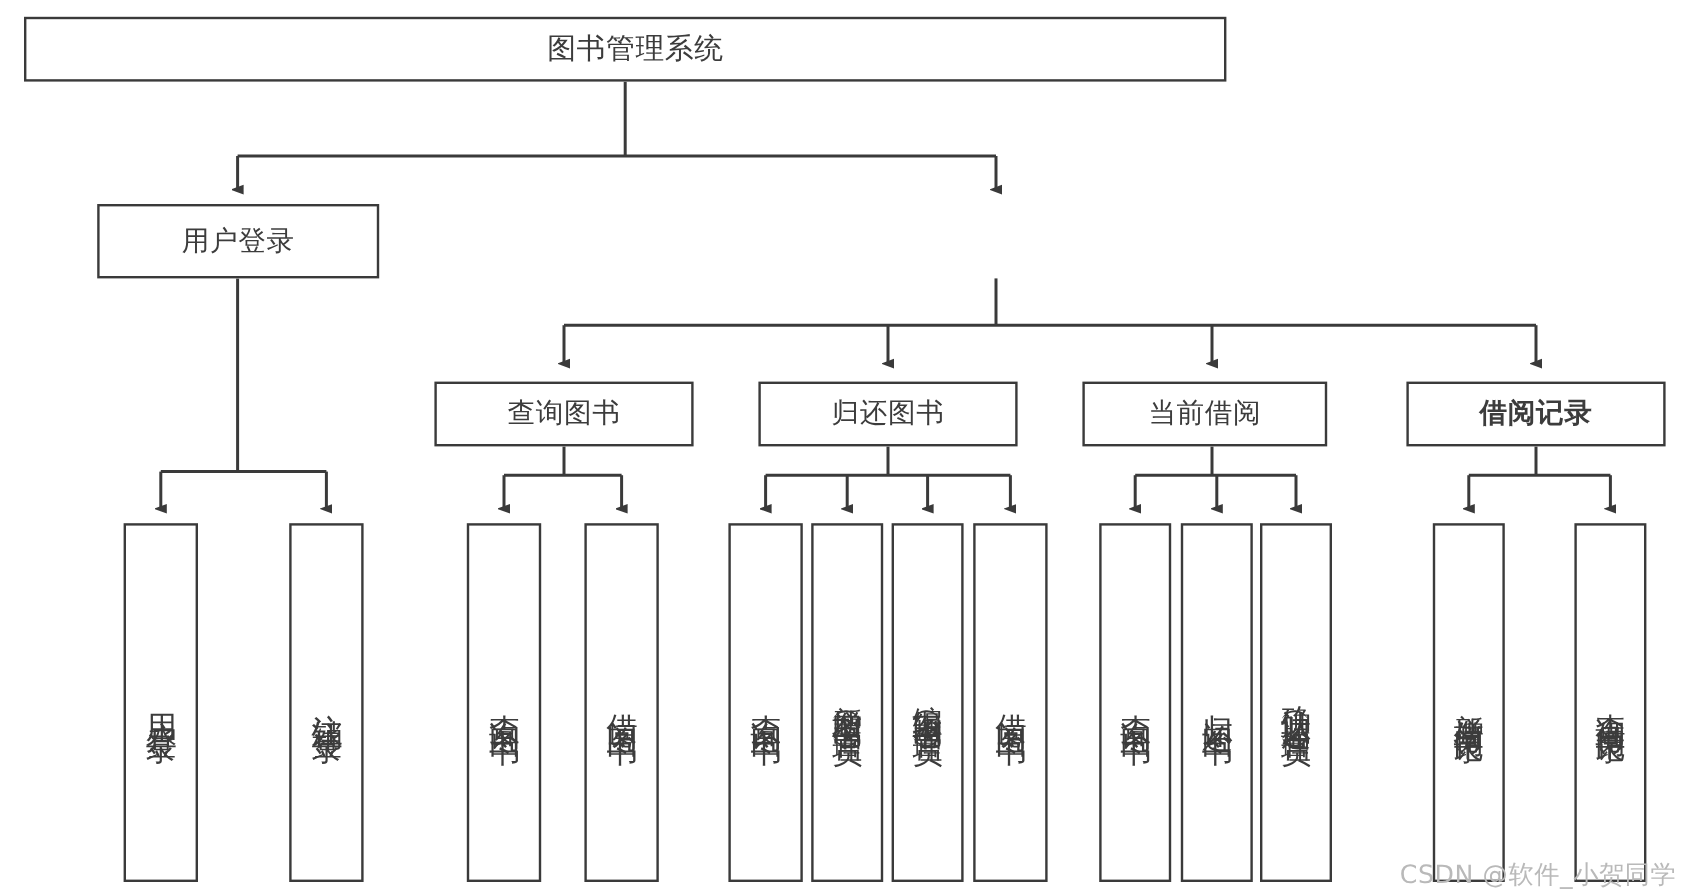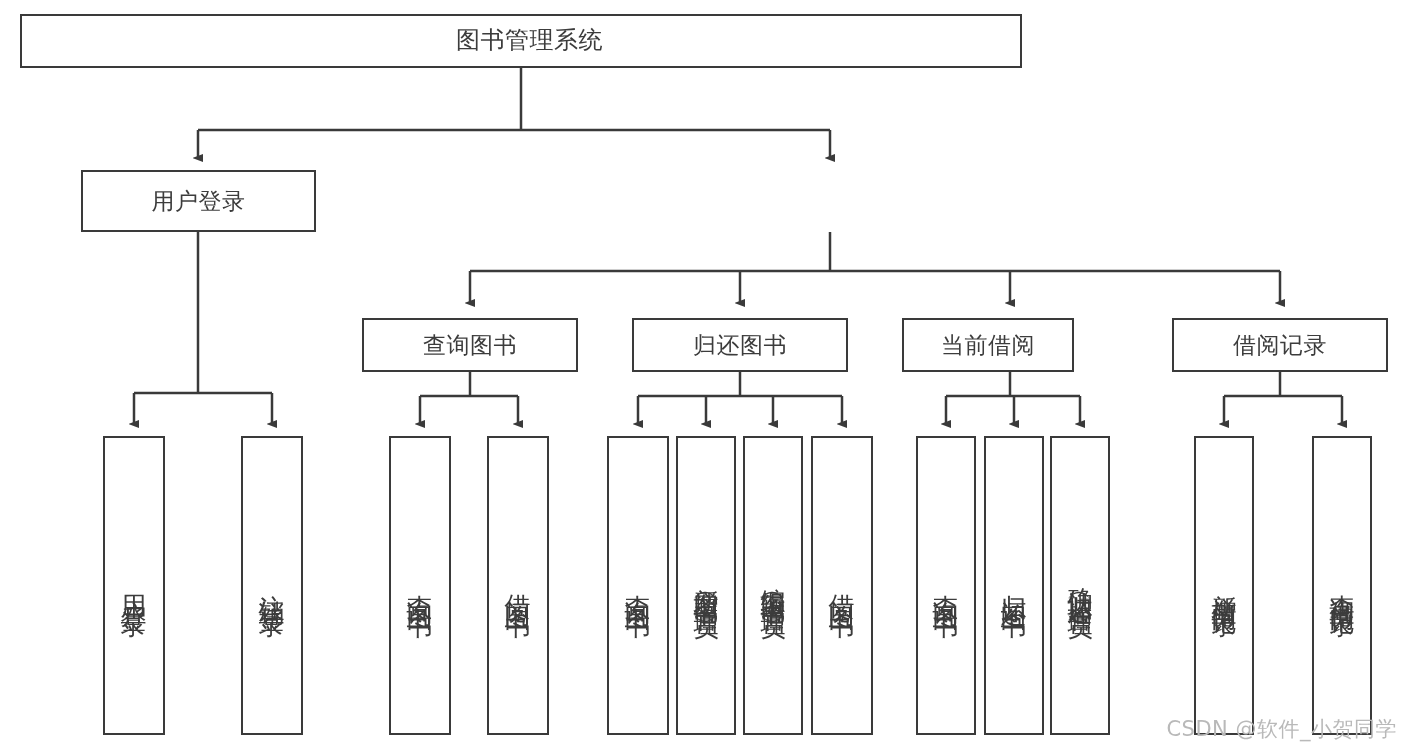--- a/index.html
+++ b/index.html
@@ -123,24 +123,24 @@
   <div class="node h" style="left:81px;top:170px;width:235px;height:62px;">
     <span class="lbl">用户登录</span>
   </div>
 
   <div class="node h" style="left:362px;top:318px;width:216px;height:54px;">
     <span class="lbl">查询图书</span>
   </div>
   <div class="node h" style="left:632px;top:318px;width:216px;height:54px;">
     <span class="lbl">归还图书</span>
   </div>
-  <div class="node h" style="left:902px;top:318px;width:172px;height:54px;">
+  <div class="node h" style="left:902px;top:318px;width:204px;height:54px;">
     <span class="lbl">当前借阅</span>
   </div>
-  <div class="node h" style="left:1172px;top:318px;width:216px;height:54px;">
+  <div class="node h" style="left:1172px;top:318px;width:216px;height:54px;font-weight:bold;">
     <span class="lbl">借阅记录</span>
   </div>
 
   <div class="node v mid" style="left:103px;top:436px;width:62px;height:299px;">
     <span class="lbl" style="margin-top: 128px;">用户登录</span>
   </div>
   <div class="node v mid" style="left:241px;top:436px;width:62px;height:299px;">
     <span class="lbl" style="margin-top: 128px;">注销登录</span>
   </div>
 

